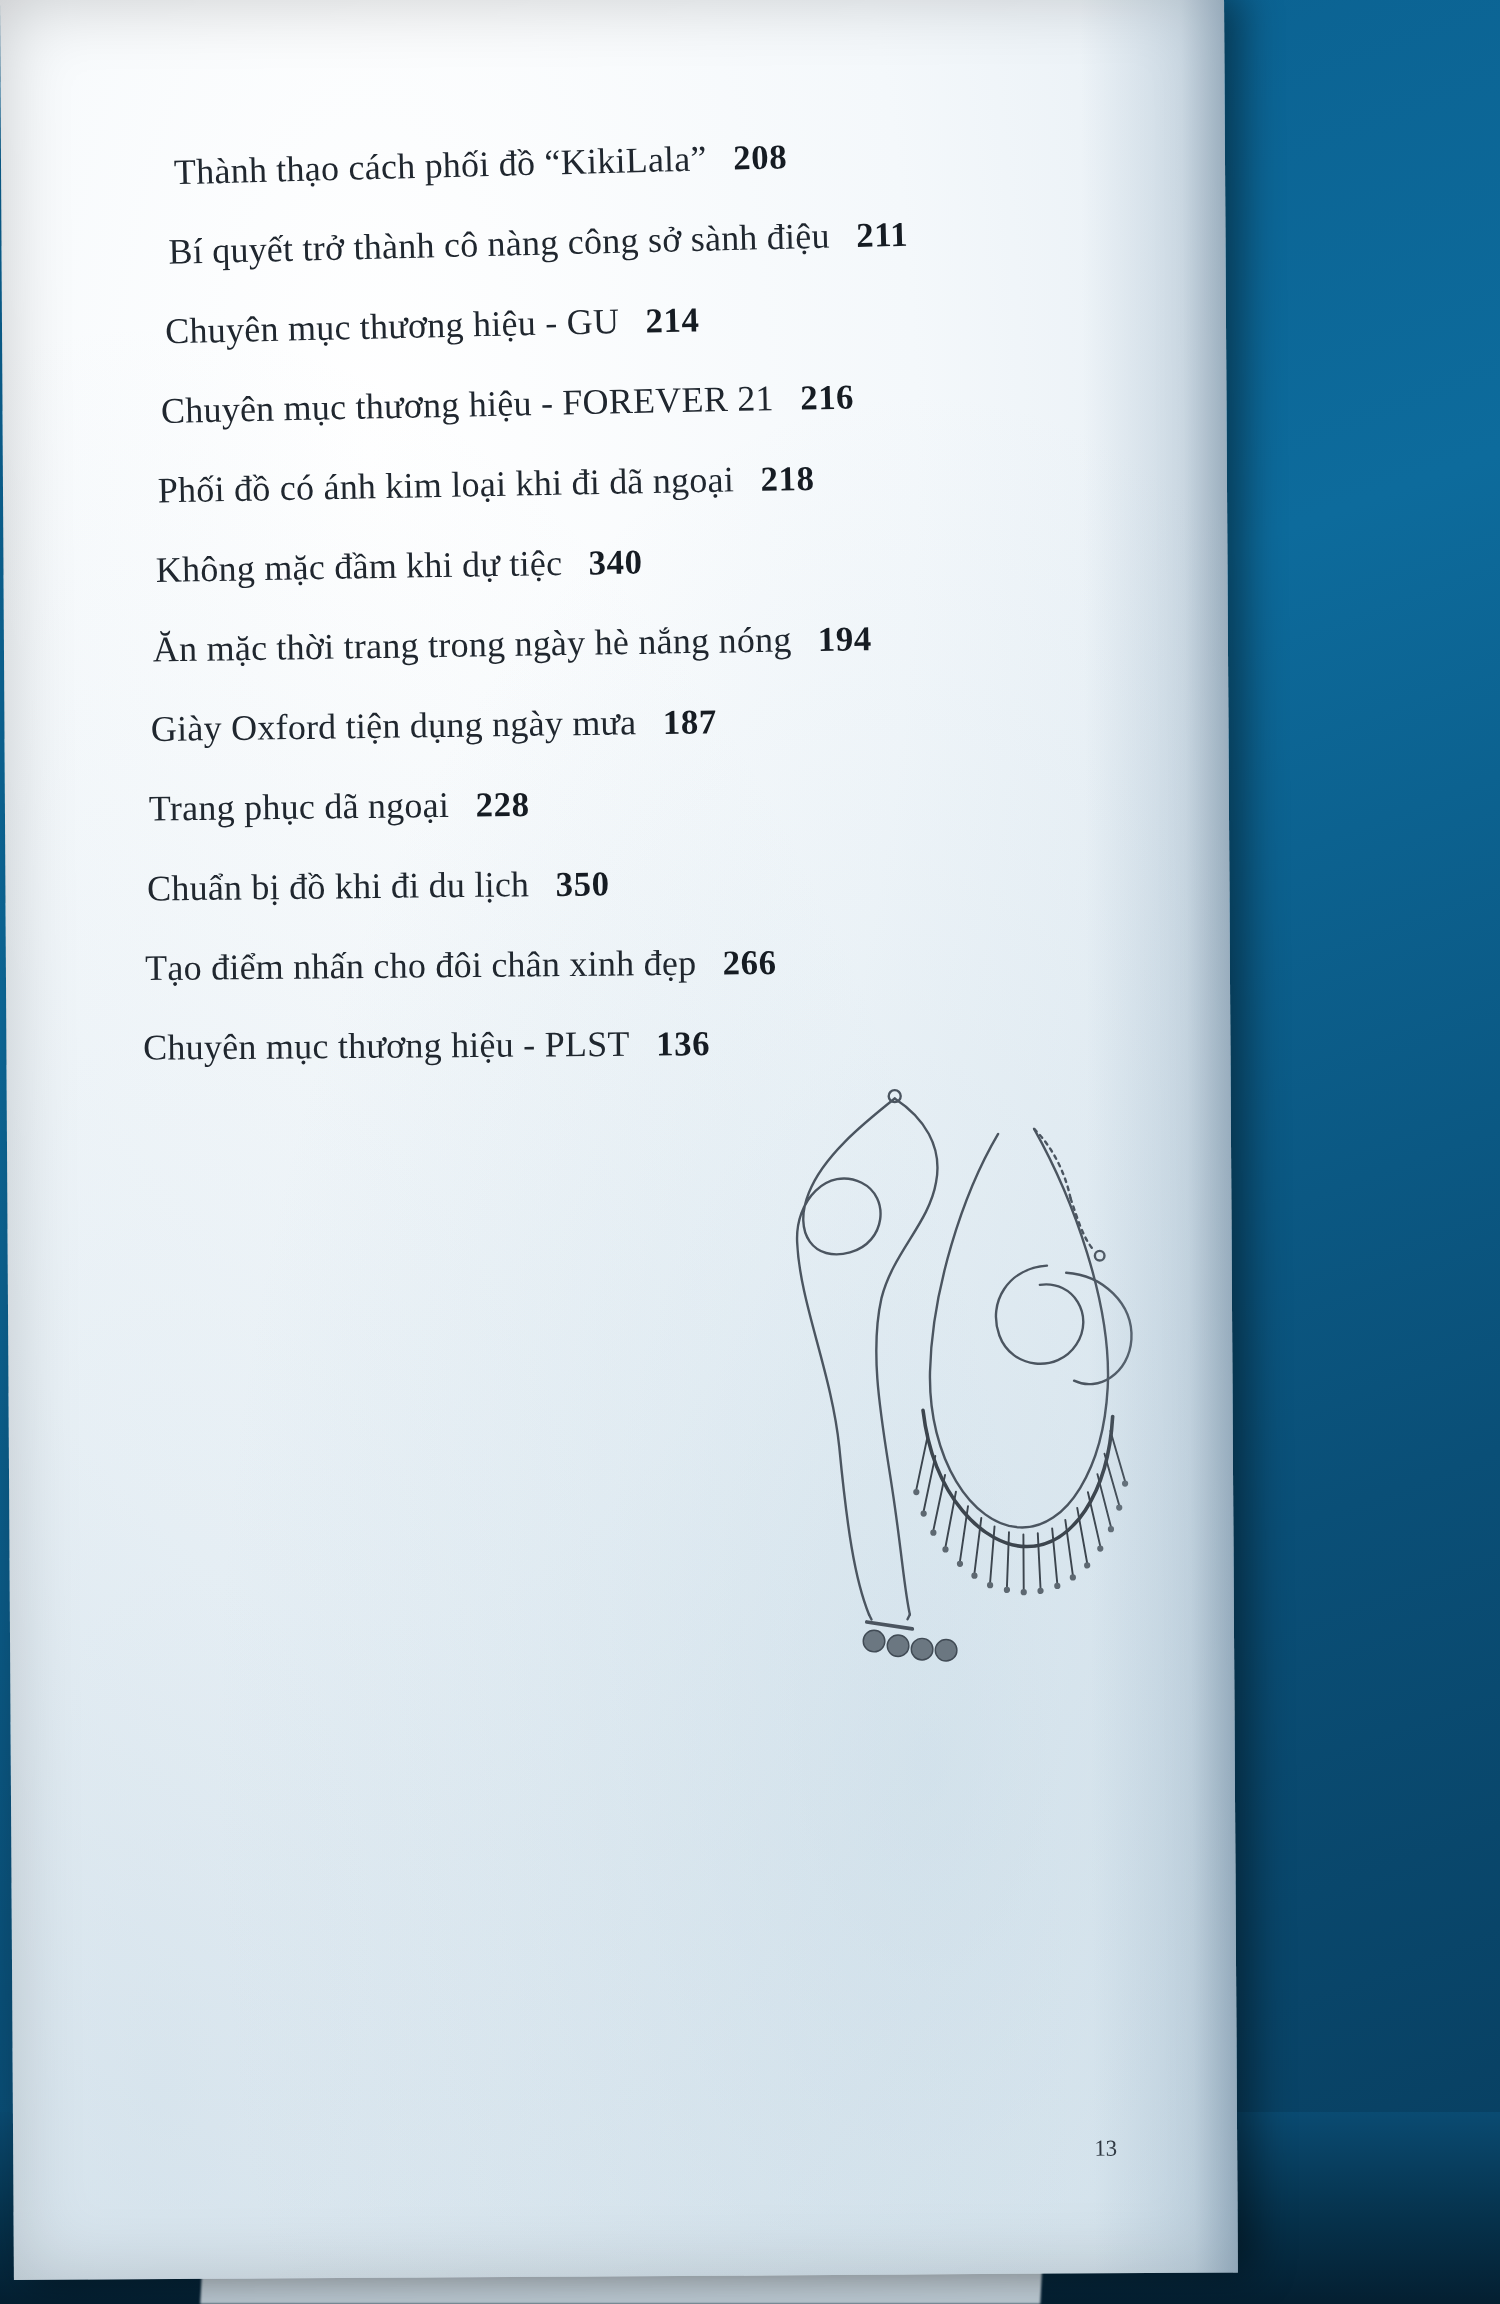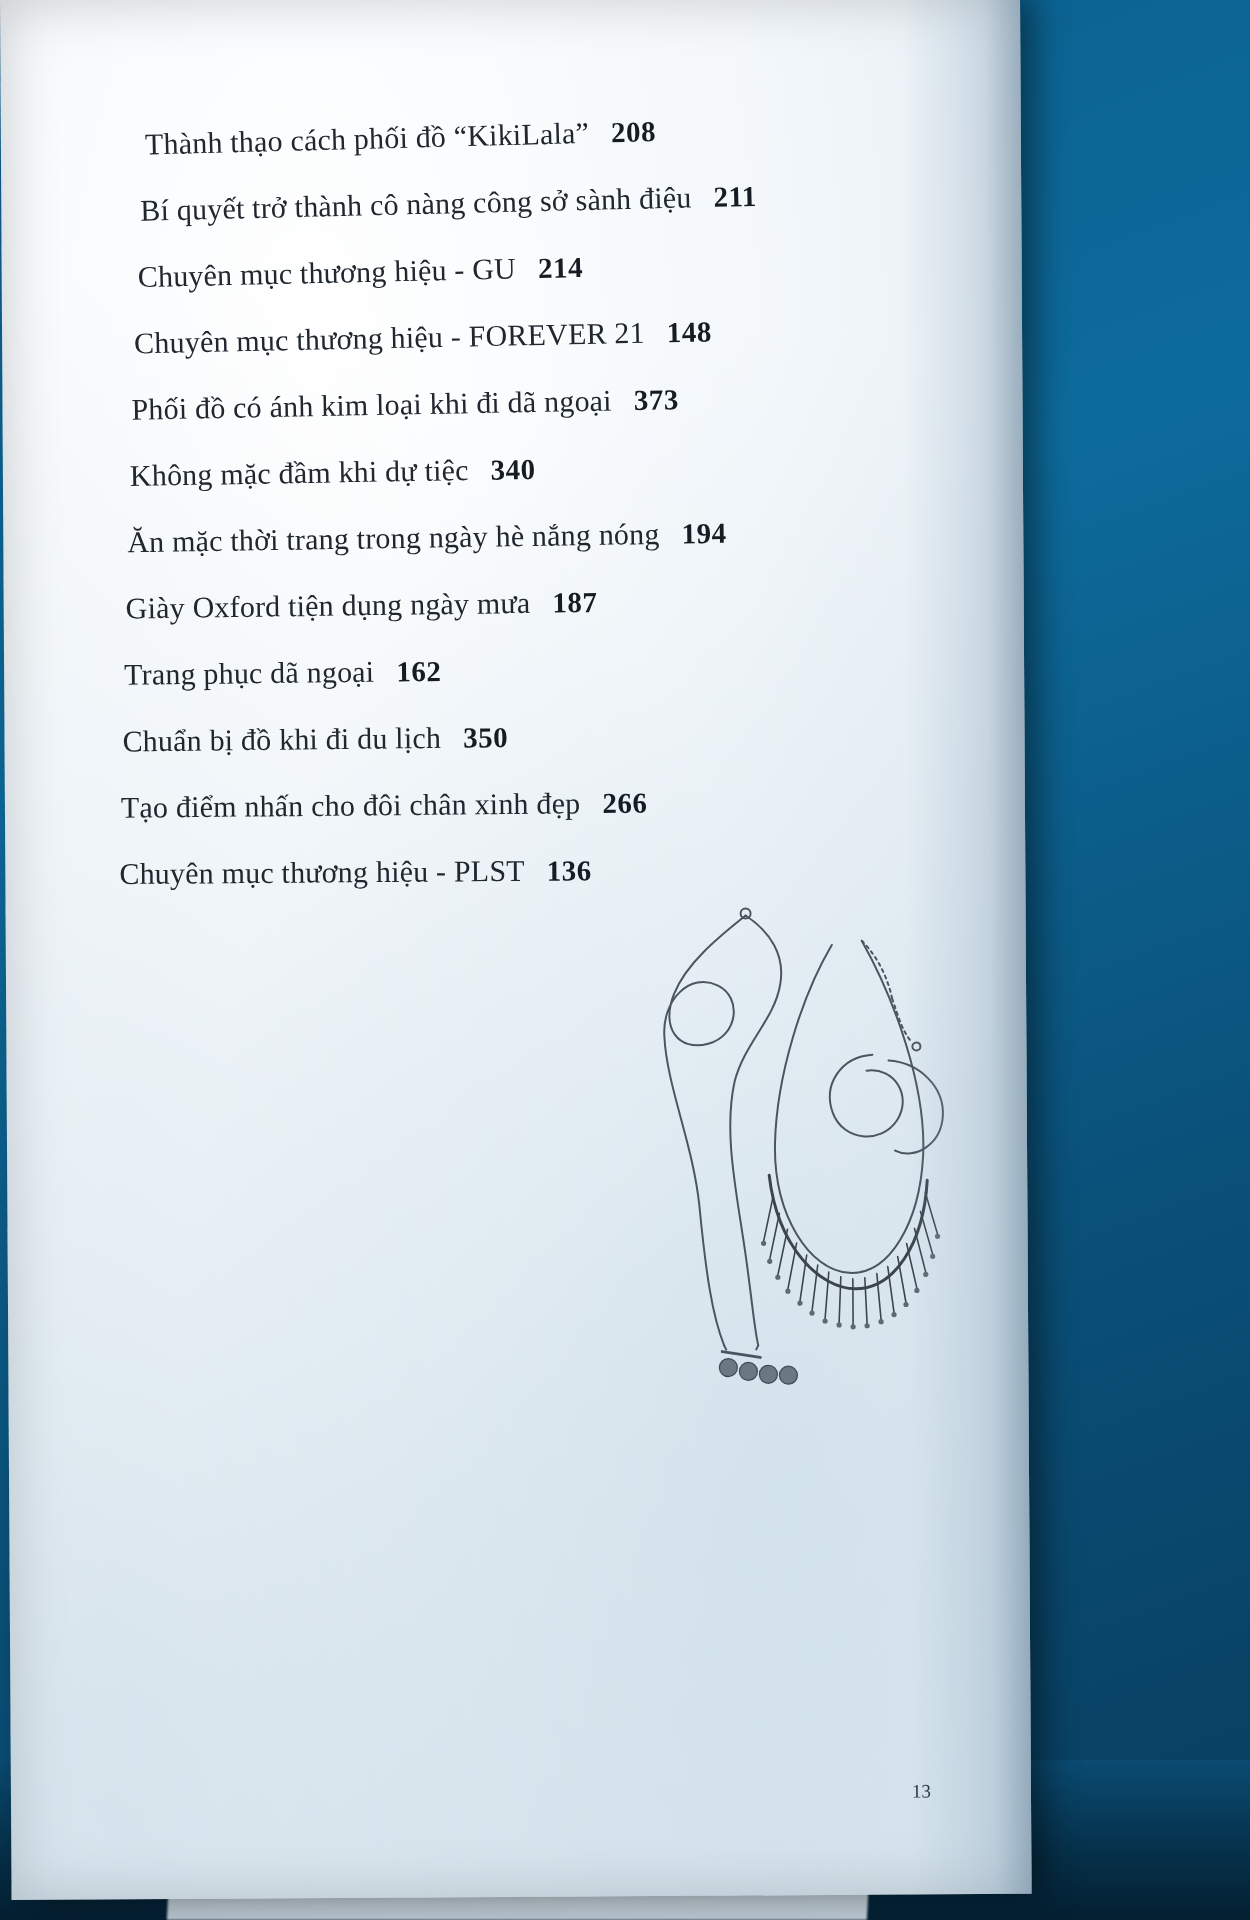--- a/index.html
+++ b/index.html
@@ -178,46 +178,46 @@
         <span class="toc-page">211</span>
       </div>
 
       <div class="toc-row">
         <span class="toc-title">Chuyên mục thương hiệu - GU</span>
         <span class="toc-page">214</span>
       </div>
 
       <div class="toc-row">
         <span class="toc-title">Chuyên mục thương hiệu - FOREVER 21</span>
-        <span class="toc-page">148</span>
+        <span class="toc-page">216</span>
       </div>
 
       <div class="toc-row">
         <span class="toc-title">Phối đồ có ánh kim loại khi đi dã ngoại</span>
-        <span class="toc-page">373</span>
+        <span class="toc-page">218</span>
       </div>
 
       <div class="toc-row">
         <span class="toc-title">Không mặc đầm khi dự tiệc</span>
         <span class="toc-page">340</span>
       </div>
 
       <div class="toc-row">
         <span class="toc-title">Ăn mặc thời trang trong ngày hè nắng nóng</span>
         <span class="toc-page">194</span>
       </div>
 
       <div class="toc-row">
         <span class="toc-title">Giày Oxford tiện dụng ngày mưa</span>
         <span class="toc-page">187</span>
       </div>
 
       <div class="toc-row">
         <span class="toc-title">Trang phục dã ngoại</span>
-        <span class="toc-page">162</span>
+        <span class="toc-page">228</span>
       </div>
 
       <div class="toc-row">
         <span class="toc-title">Chuẩn bị đồ khi đi du lịch</span>
         <span class="toc-page">350</span>
       </div>
 
       <div class="toc-row">
         <span class="toc-title">Tạo điểm nhấn cho đôi chân xinh đẹp</span>
         <span class="toc-page">266</span>

